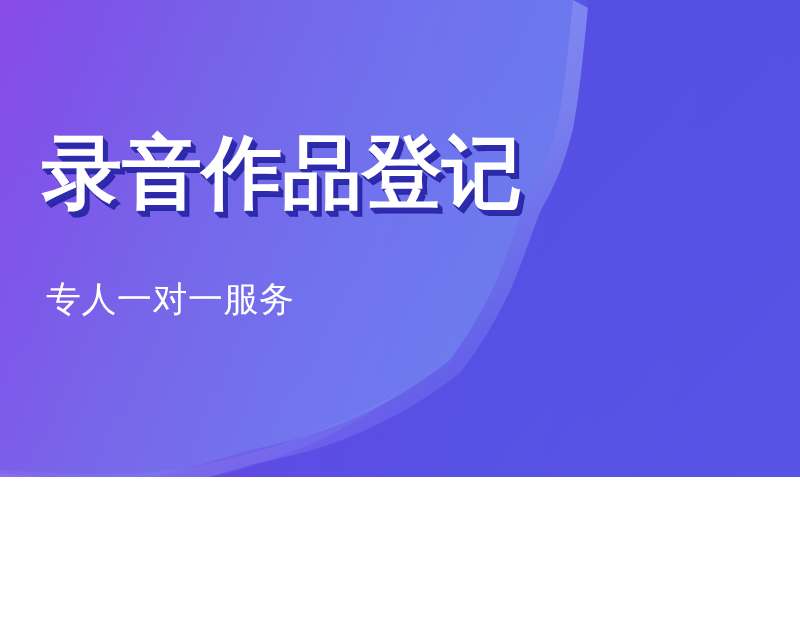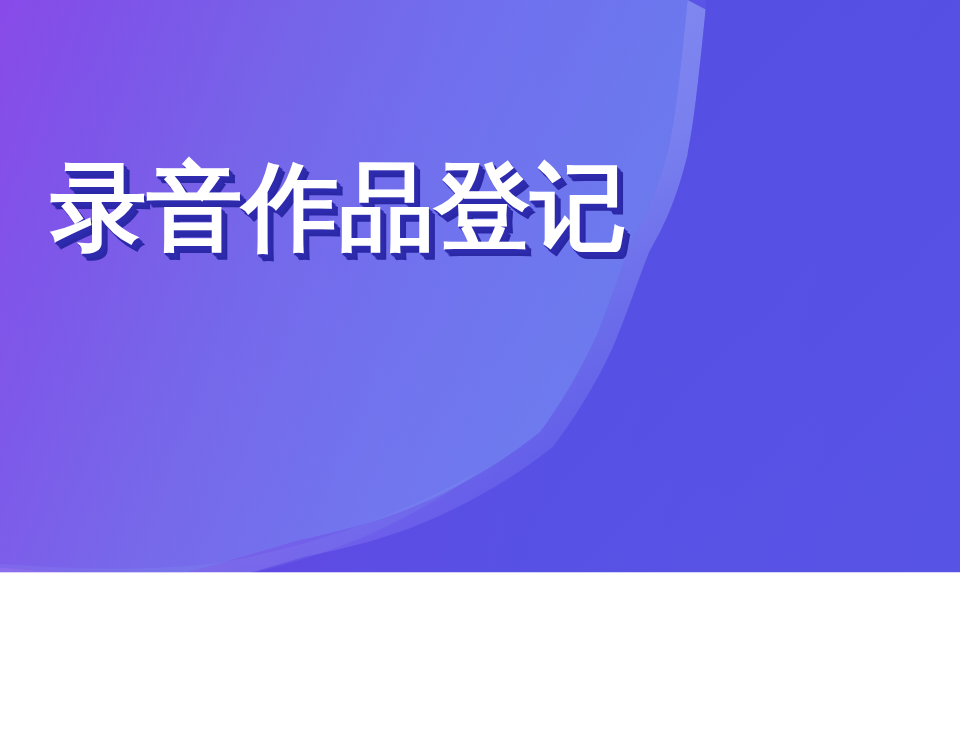--- a/index.html
+++ b/index.html
@@ -162,16 +162,17 @@
                C 250,458 330,432 400,392
                C 330,444 250,472 176,484
                C 120,490 60,490 0,486 Z" fill="#93A9F4" opacity="0.13"></path>
     </g>
   </svg>
 
   <div class="text-block">
     <h1 class="headline">录音作品登记</h1>
 
     <div class="sub-wrap">
+      <p class="subline">专人一对一服务</p>
     </div>
   </div>
 
 </div>
 
 </body></html>

